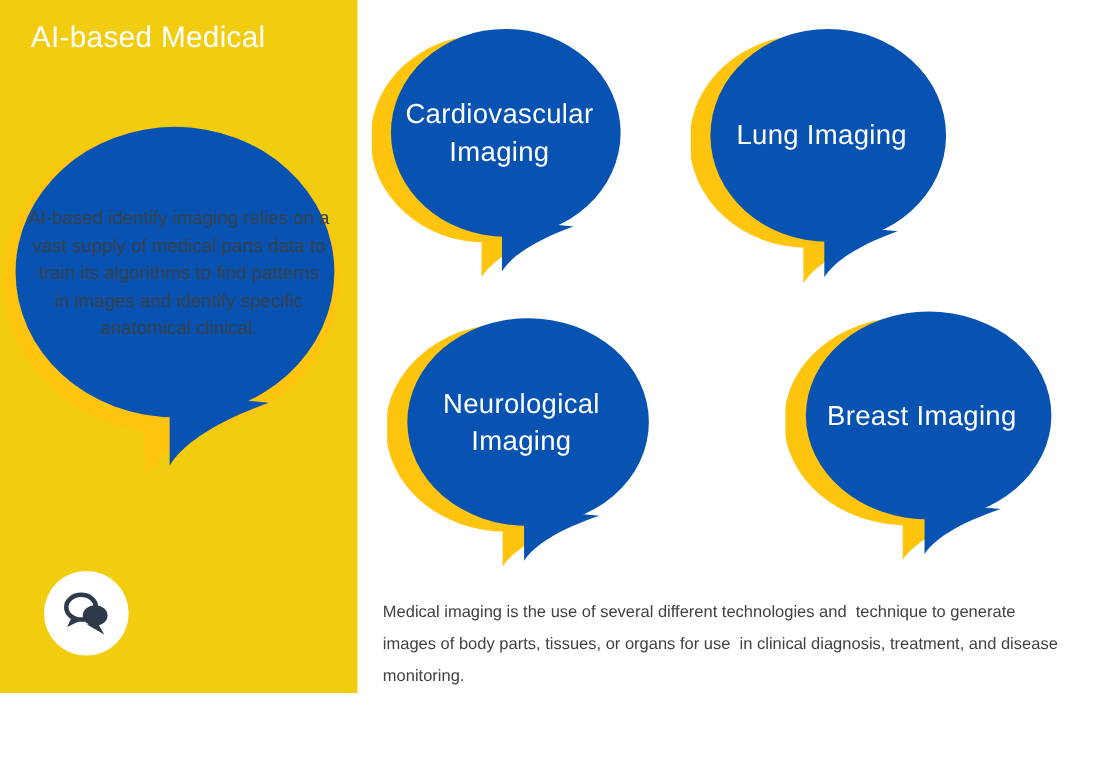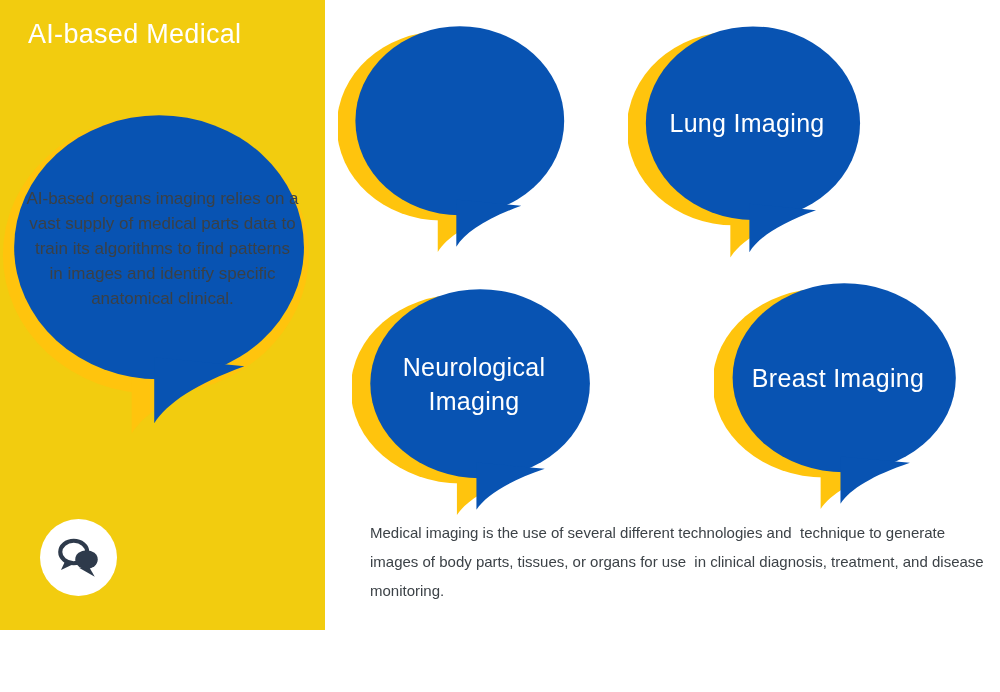--- a/index.html
+++ b/index.html
@@ -53,22 +53,22 @@
   }
   
   .chat-badge{
     position:absolute;left:40px;top:519px;width:77px;height:77px;
     background:var(--white);border-radius:50%;
     display:flex;align-items:center;justify-content:center;
   }
   .chat-badge svg{width:48px;height:44px;display:block;}
   
   .footer{
-    position:absolute;left:348px;top:518px;
-    font-size:15px;line-height:29px;color:var(--footer-text);margin-left:22px;
+    position:absolute;left:348px;top:542px;
+    font-size:15px;line-height:29px;color:var(--footer-text);
   }
   .footer-line{white-space:pre;}
 </style>
 </head>
 <body>
 
 <div class="page">
 
   <div class="panel">
     <div class="title">
@@ -82,21 +82,21 @@
         <circle cx="103" cy="100" r="95"></circle>
         <path d="M88 175 L88 222 C96 208 114 195 144 183 Z"></path>
       </g>
       <g class="body-shape">
         <circle cx="105" cy="95" r="90"></circle>
         <path d="M102 170 L102 215 C110 201 128 188 158 176 Z"></path>
       </g>
     </svg>
   </div>
   <div class="intro-text">
-    <div>AI-based organs imaging relies on a</div>
+    <div>AI-based identify imaging relies on a</div>
     <div>vast supply of medical parts data to</div>
     <div>train its algorithms to find patterns</div>
     <div>in images and identify specific</div>
     <div>anatomical clinical.</div>
   </div>
 
   <div class="chat-badge">
     <svg viewBox="0 0 64 58">
       <path d="M15 30 L8 45 L29 35 Z" fill="var(--icon-navy)"></path>
       <ellipse cx="25" cy="21" rx="18" ry="15" fill="#ffffff" stroke="var(--icon-navy)" stroke-width="5.5"></ellipse>
@@ -109,20 +109,21 @@
     <svg viewBox="0 0 200 240" preserveAspectRatio="none">
       <g class="shadow-shape">
         <circle cx="89" cy="100" r="90"></circle>
         <path d="M86 175 L86 220 C94 206 112 193 142 181 Z"></path>
       </g>
       <g class="body-shape">
         <circle cx="105" cy="95" r="90"></circle>
         <path d="M102 170 L102 215 C110 201 128 188 158 176 Z"></path>
       </g>
     </svg>
+    <div class="topic-label">Cardiovascular Imaging</div>
   </div>
 
   <div class="bubble pos-lung">
     <svg viewBox="0 0 200 240" preserveAspectRatio="none">
       <g class="shadow-shape">
         <circle cx="89" cy="100" r="90"></circle>
         <path d="M86 175 L86 220 C94 206 112 193 142 181 Z"></path>
       </g>
       <g class="body-shape">
         <circle cx="105" cy="95" r="90"></circle>

